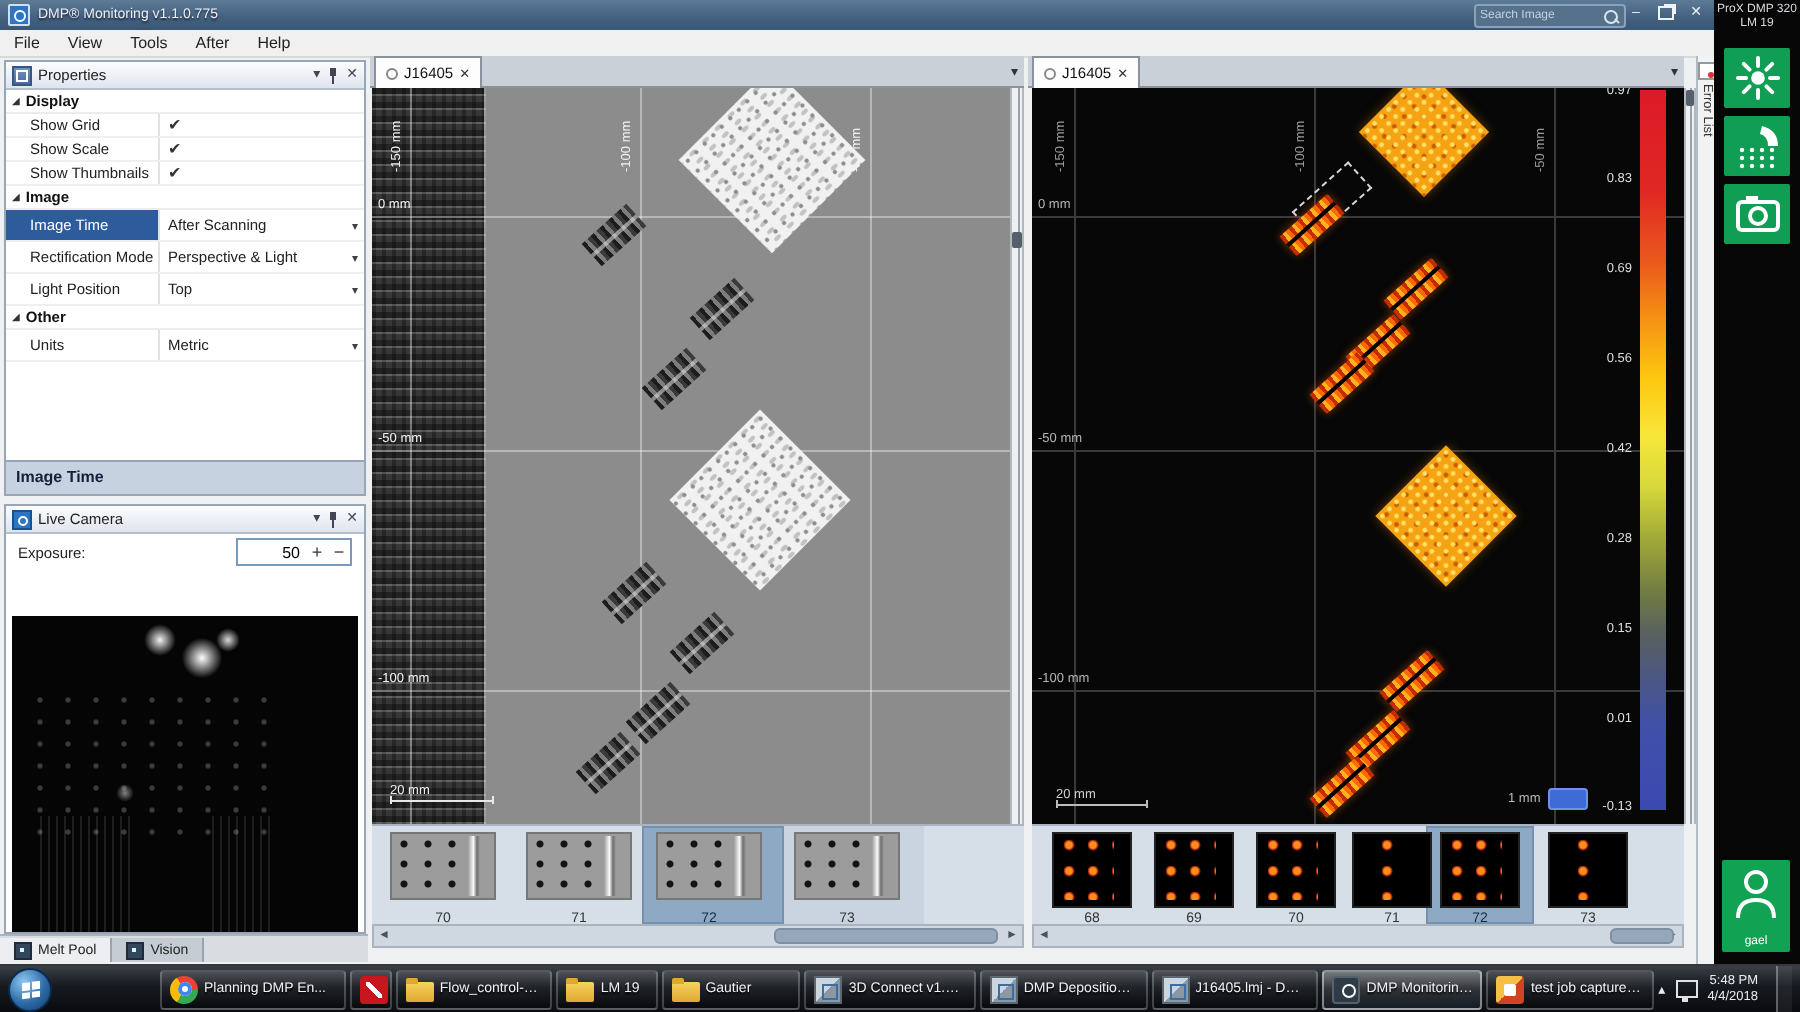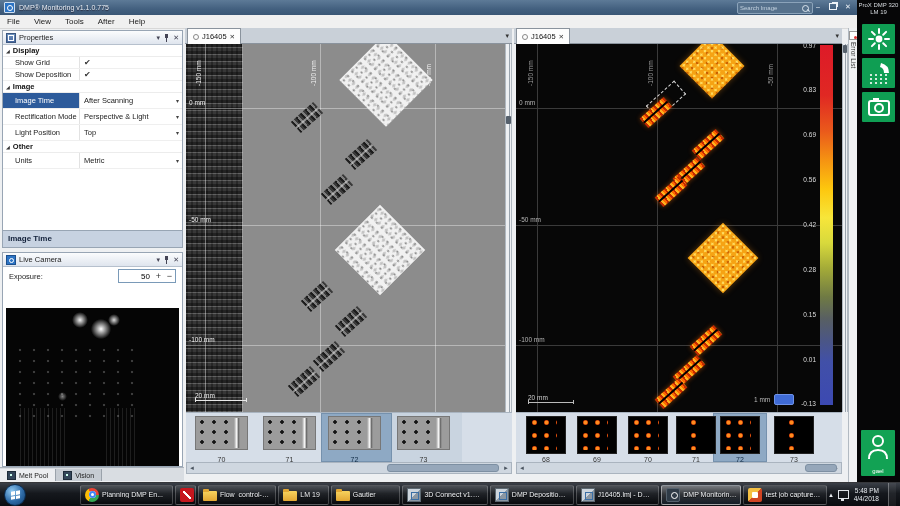--- a/index.html
+++ b/index.html
@@ -225,21 +225,27 @@
         <span class="tri">◢</span>
         <span class="sl">Display</span>
       </div>
     <div class="crow">
         <span class="cell-l">Show Grid</span>
         <span class="cell-v">
           <span class="glyph-check"></span>
         </span>
       </div>
     <div class="crow">
-        <span class="cell-l">Show Deposition</span>
+        <span class="cell-l">Show Scale</span>
+        <span class="cell-v">
+          <span class="glyph-check"></span>
+        </span>
+      </div>
+    <div class="crow">
+        <span class="cell-l">Show Thumbnails</span>
         <span class="cell-v">
           <span class="glyph-check"></span>
         </span>
       </div>
     <div class="sec">
         <span class="tri">◢</span>
         <span class="sl">Image</span>
       </div>
     <div class="ddrow selected">
       <span class="cell-l">Image Time</span>

